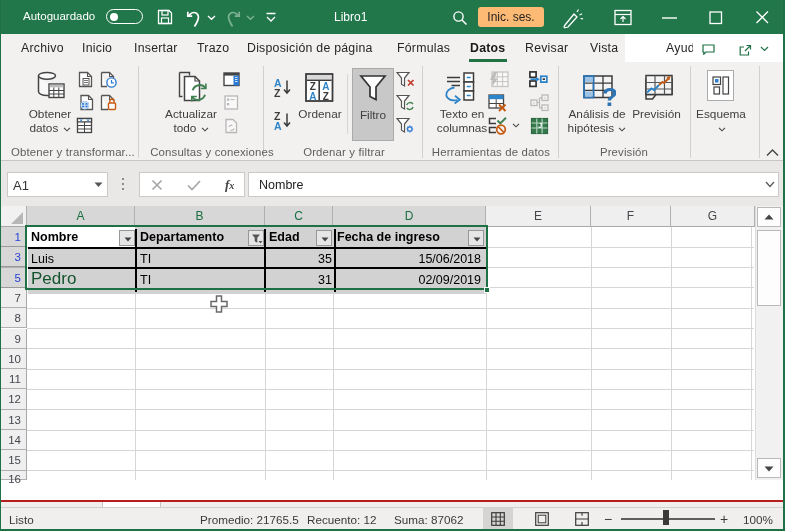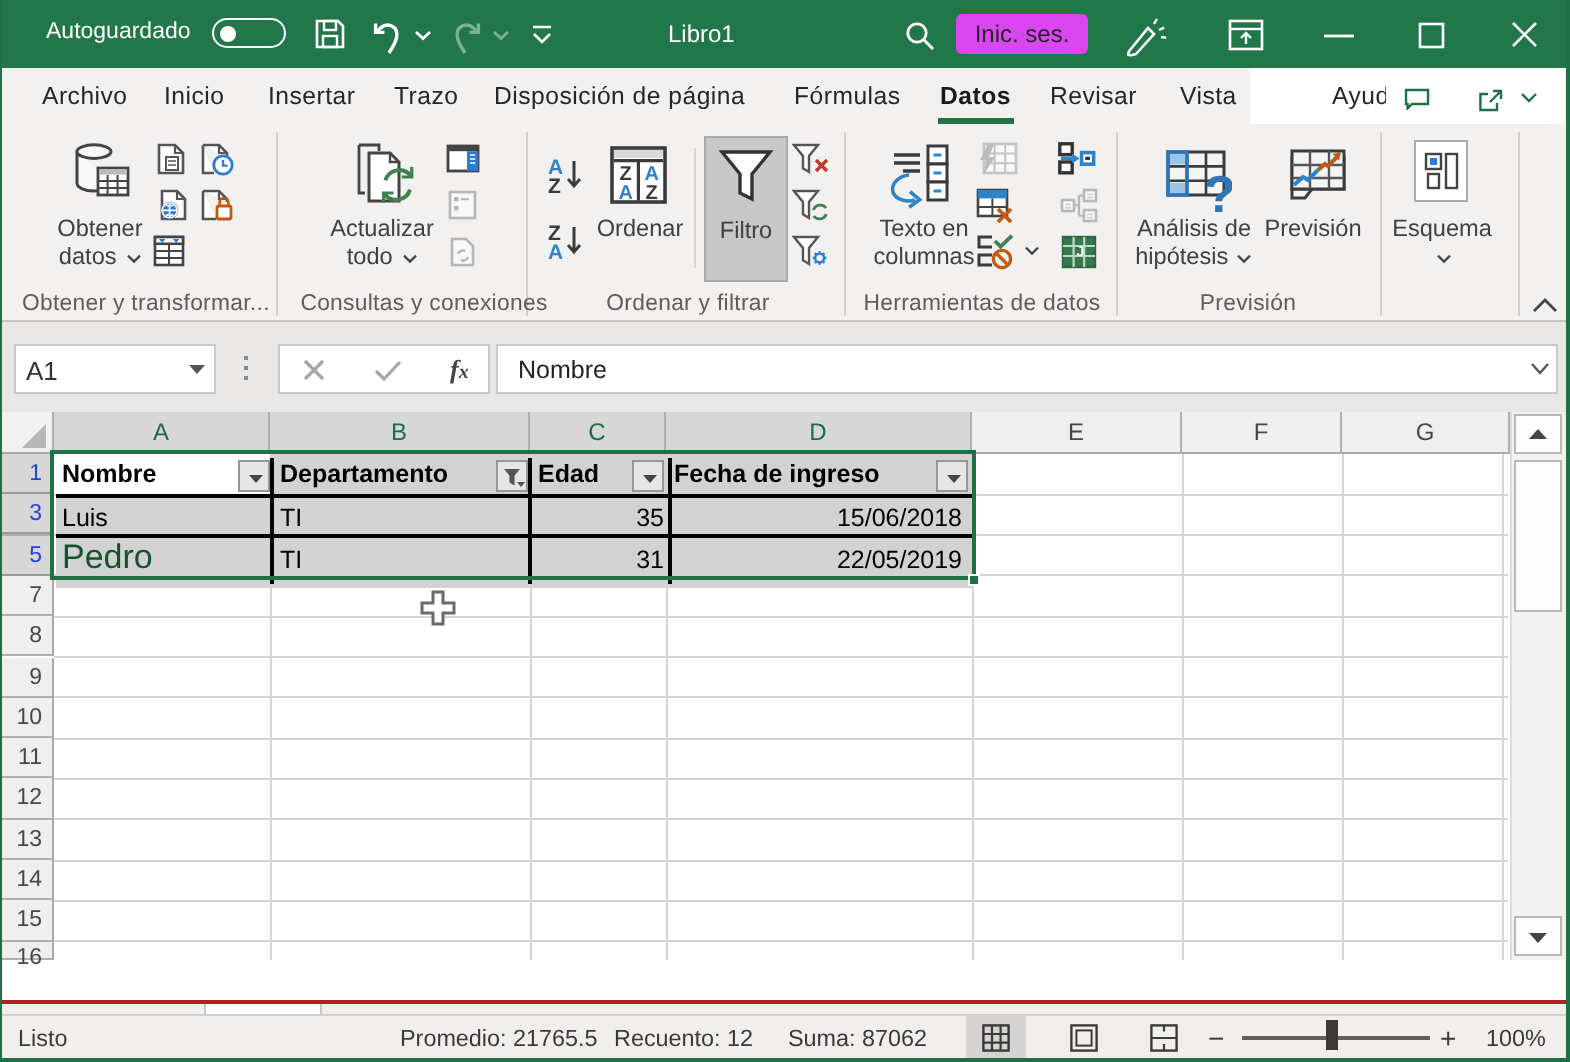--- a/index.html
+++ b/index.html
@@ -72,21 +72,21 @@
   <svg class="ico" style="left:265px; top:11px;" width="12" height="12" viewBox="0 0 12 12">
     <path d="M1.5 2.5 h9 M2 6 l4 4 l4 -4" fill="none" stroke="#fff" stroke-width="1.3"></path>
   </svg>
   <span class="t" style="left:334px; top:10px;">Libro1</span>
 
   <svg class="ico" style="left:452px; top:10px;" width="16" height="16" viewBox="0 0 16 16">
     <circle cx="6.5" cy="6.5" r="4.6" fill="none" stroke="#fff" stroke-width="1.4"></circle>
     <path d="M10 10 L14.5 14.5" stroke="#fff" stroke-width="1.5"></path>
   </svg>
 
-  <div style="position:absolute; left:478px; top:7px; width:66px; height:20px; background:#d946ef; border-radius:3px; color:#242424; font-size:12px; text-align:center; line-height:20px;">Inic. ses.</div>
+  <div style="position:absolute; left:478px; top:7px; width:66px; height:20px; background:#fdba74; border-radius:3px; color:#242424; font-size:12px; text-align:center; line-height:20px;">Inic. ses.</div>
 
   <svg class="ico" style="left:561px; top:8px;" width="24" height="21" viewBox="0 0 24 21">
     <path d="M4 17 L13 6 L16 9 L7 19 Q4 20 3.2 19.5 Q2.8 18.6 4 17 Z" fill="none" stroke="#fff" stroke-width="1.3"></path>
     <path d="M16 4 l1.5 -2.5 M18.5 7 l2.6 -1.2 M19.5 10.5 l2.6 .4" fill="none" stroke="#fff" stroke-width="1.2"></path>
   </svg>
 
   <svg class="ico" style="left:614px; top:9px;" width="18" height="17" viewBox="0 0 18 17">
     <rect x="1" y="1.5" width="16" height="14" fill="none" stroke="#fff" stroke-width="1.3"></rect>
     <path d="M1 5.5 h16" stroke="#fff" stroke-width="1.2"></path>
     <path d="M9 13 v-5 M6.5 10 L9 7.5 L11.5 10" fill="none" stroke="#fff" stroke-width="1.2"></path>
@@ -453,21 +453,21 @@
   <div style="position:absolute; left:140px; top:24px; font-size:12.5px; font-weight:bold; color:#000;">Departamento</div>
   <div style="position:absolute; left:269px; top:24px; font-size:12.5px; font-weight:bold; color:#000;">Edad</div>
   <div style="position:absolute; left:337px; top:24px; font-size:12.5px; font-weight:bold; color:#000;">Fecha de ingreso</div>
   <div style="position:absolute; left:31px; top:46px; font-size:12.5px; color:#000;">Luis</div>
   <div style="position:absolute; left:140px; top:46px; font-size:12.5px; color:#000;">TI</div>
   <div style="position:absolute; left:269px; top:46px; width:63px; text-align:right; font-size:12.5px; color:#000;">35</div>
   <div style="position:absolute; left:380px; top:46px; width:101px; text-align:right; font-size:12.5px; color:#000;">15/06/2018</div>
   <div style="position:absolute; left:31px; top:63px; font-size:17px; color:#14532d;">Pedro</div>
   <div style="position:absolute; left:140px; top:67px; font-size:12.5px; color:#000;">TI</div>
   <div style="position:absolute; left:269px; top:67px; width:63px; text-align:right; font-size:12.5px; color:#000;">31</div>
-  <div style="position:absolute; left:380px; top:67px; width:101px; text-align:right; font-size:12.5px; color:#000;">22/05/2019</div>
+  <div style="position:absolute; left:380px; top:67px; width:101px; text-align:right; font-size:12.5px; color:#000;">02/09/2019</div>
 
   <div class="fbtn" style="left:118.5px; top:24px;">
       <svg width="8" height="5" viewBox="0 0 8 5" style="position:absolute;left:4px;top:5.5px;">
         <path d="M0.5 0.5 L4 4.5 L7.5 0.5 Z" fill="#444"></path>
       </svg>
     </div>
   <div class="fbtn" style="left:247.5px; top:24px;">
       <svg width="12" height="11" viewBox="0 0 12 11" style="position:absolute;left:2px;top:2.5px;">
         <path d="M1 0.5 h8 L6.3 3.8 v5 L3.7 7.2 V3.8 Z" fill="#555"></path>
         <path d="M7.5 7 L9.5 9.5 L11.5 7 Z" fill="#555"></path>

